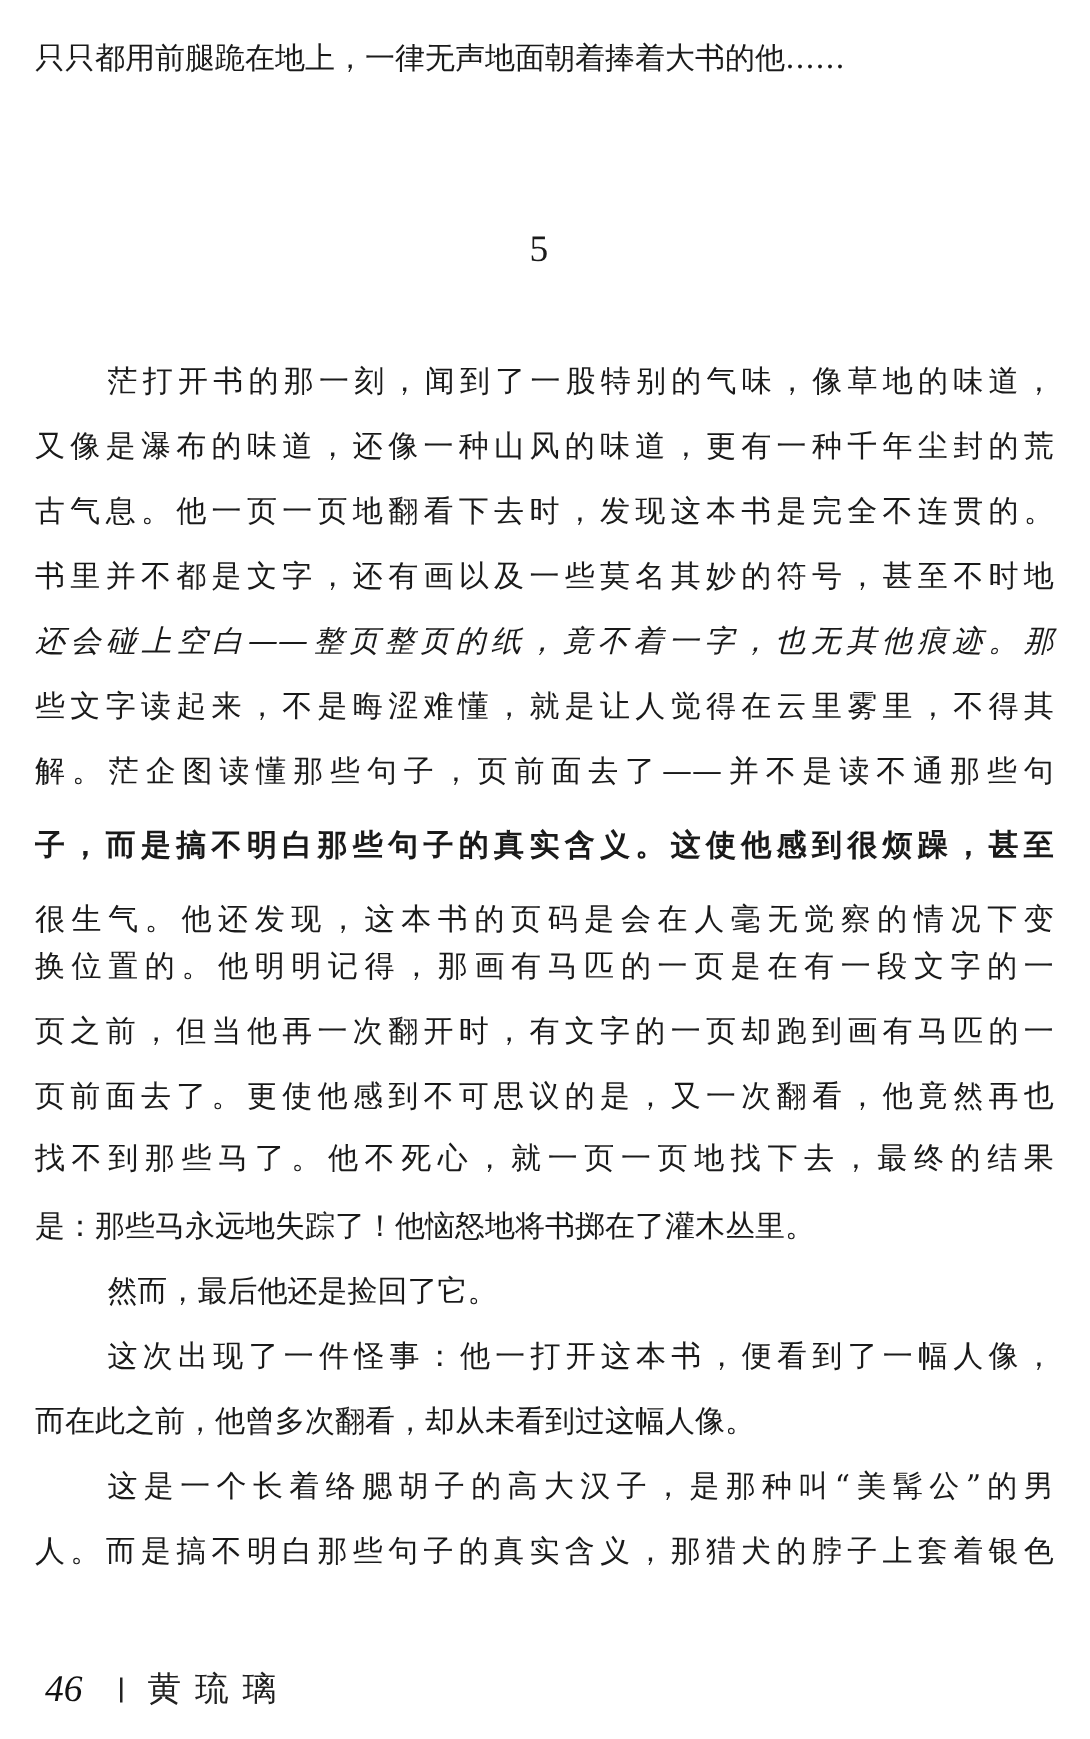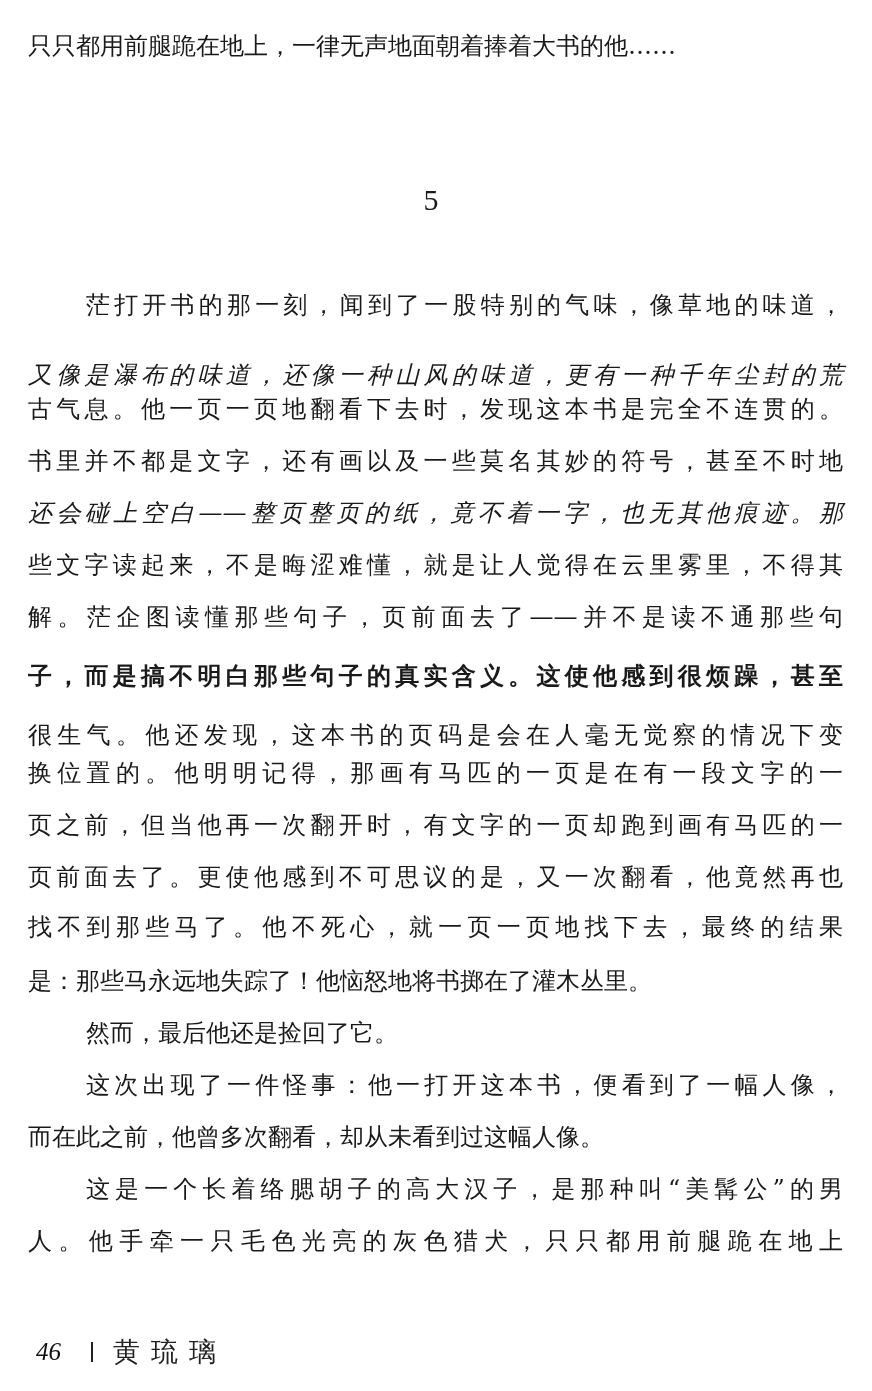--- a/index.html
+++ b/index.html
@@ -7,52 +7,52 @@
          font-family: "DejaVu Serif", "Liberation Serif", serif; color: #1a1a1a; }
   .line { position: absolute; left: 28px; width: 815px; height: 40px; line-height: 40px;
           font-size: 24px; white-space: nowrap; text-align: justify; text-align-last: justify;
           letter-spacing: 0px; }
   .line.indent { left: 86px; width: 757px; }
   .line.last { text-align-last: left; }
   .chapter { position: absolute; left: 0; width: 862px; top: 180px; height: 40px; line-height: 40px;
              text-align: center; font-size: 30px; font-family: "Liberation Serif", serif; }
   .footer { position: absolute; left: 36px; top: 1334px; height: 36px; line-height: 36px;
             display: flex; align-items: center; }
-  .page-num { font-family: "Liberation Serif", serif; font-style: italic; font-size: 25px; color: #111; }
+  .page-num { font-family: "Liberation Serif", serif; font-style: italic; font-size: 30px; color: #111; }
   .sep { display: inline-block; width: 2px; height: 20px; background: #222; margin: 0 20px 0 30px; }
   .book-title { font-family: "DejaVu Sans", sans-serif; font-size: 27px; letter-spacing: 11px; color: #222; }
 </style>
 </head>
 <body>
 
 <div>
   <div class="line last" style="top:26px;">只只都用前腿跪在地上，一律无声地面朝着捧着大书的他……</div>
 
   <div class="chapter">5</div>
 
   <div>
     <div class="line indent" style="top:285px;">茫打开书的那一刻，闻到了一股特别的气味，像草地的味道，</div>
-    <div class="line" style="top:355px;font-style:italic;">又像是瀑布的味道，还像一种山风的味道，更有一种千年尘封的荒</div>
+    <div class="line" style="top:337px;">又像是瀑布的味道，还像一种山风的味道，更有一种千年尘封的荒</div>
     <div class="line" style="top:389px;">古气息。他一页一页地翻看下去时，发现这本书是完全不连贯的。</div>
     <div class="line" style="top:441px;">书里并不都是文字，还有画以及一些莫名其妙的符号，甚至不时地</div>
     <div class="line" style="top:493px;font-style:italic;">还会碰上空白——整页整页的纸，竟不着一字，也无其他痕迹。那</div>
     <div class="line" style="top:545px;">些文字读起来，不是晦涩难懂，就是让人觉得在云里雾里，不得其</div>
     <div class="line" style="top:597px;">解。茫企图读懂那些句子，页前面去了——并不是读不通那些句</div>
     <div class="line" style="top:656px;font-weight:bold;">子，而是搞不明白那些句子的真实含义。这使他感到很烦躁，甚至</div>
     <div class="line" style="top:675px;margin-top:40px;">很生气。他还发现，这本书的页码是会在人毫无觉察的情况下变</div>
     <div class="line" style="top:753px;">换位置的。他明明记得，那画有马匹的一页是在有一段文字的一</div>
     <div class="line" style="top:805px;">页之前，但当他再一次翻开时，有文字的一页却跑到画有马匹的一</div>
     <div class="line" style="top:857px;">页前面去了。更使他感到不可思议的是，又一次翻看，他竟然再也</div>
     <div class="line" style="top:909px;font-family:Liberation Mono, monospace;">找不到那些马了。他不死心，就一页一页地找下去，最终的结果</div>
     <div class="line last" style="top:961px;">是：那些马永远地失踪了！他恼怒地将书掷在了灌木丛里。</div>
     <div class="line indent last" style="top:1013px;">然而，最后他还是捡回了它。</div>
     <div class="line indent" style="top:1065px;">这次出现了一件怪事：他一打开这本书，便看到了一幅人像，</div>
     <div class="line last" style="top:1117px;">而在此之前，他曾多次翻看，却从未看到过这幅人像。</div>
     <div class="line indent" style="top:1169px;">这是一个长着络腮胡子的高大汉子，是那种叫“美髯公”的男</div>
-    <div class="line" style="top:1221px;">人。他手牵一只毛色光亮的灰色猎犬，只只都用前腿跪在地上</div>
+    <div class="line" style="top:1221px;">人。而是搞不明白那些句子的真实含义，那猎犬的脖子上套着银色</div>
   </div>
 
   <div class="footer">
     <span class="page-num">46</span>
     <span class="sep"></span>
     <span class="book-title">黄琉璃</span>
   </div>
 </div>
 
 </body></html>

